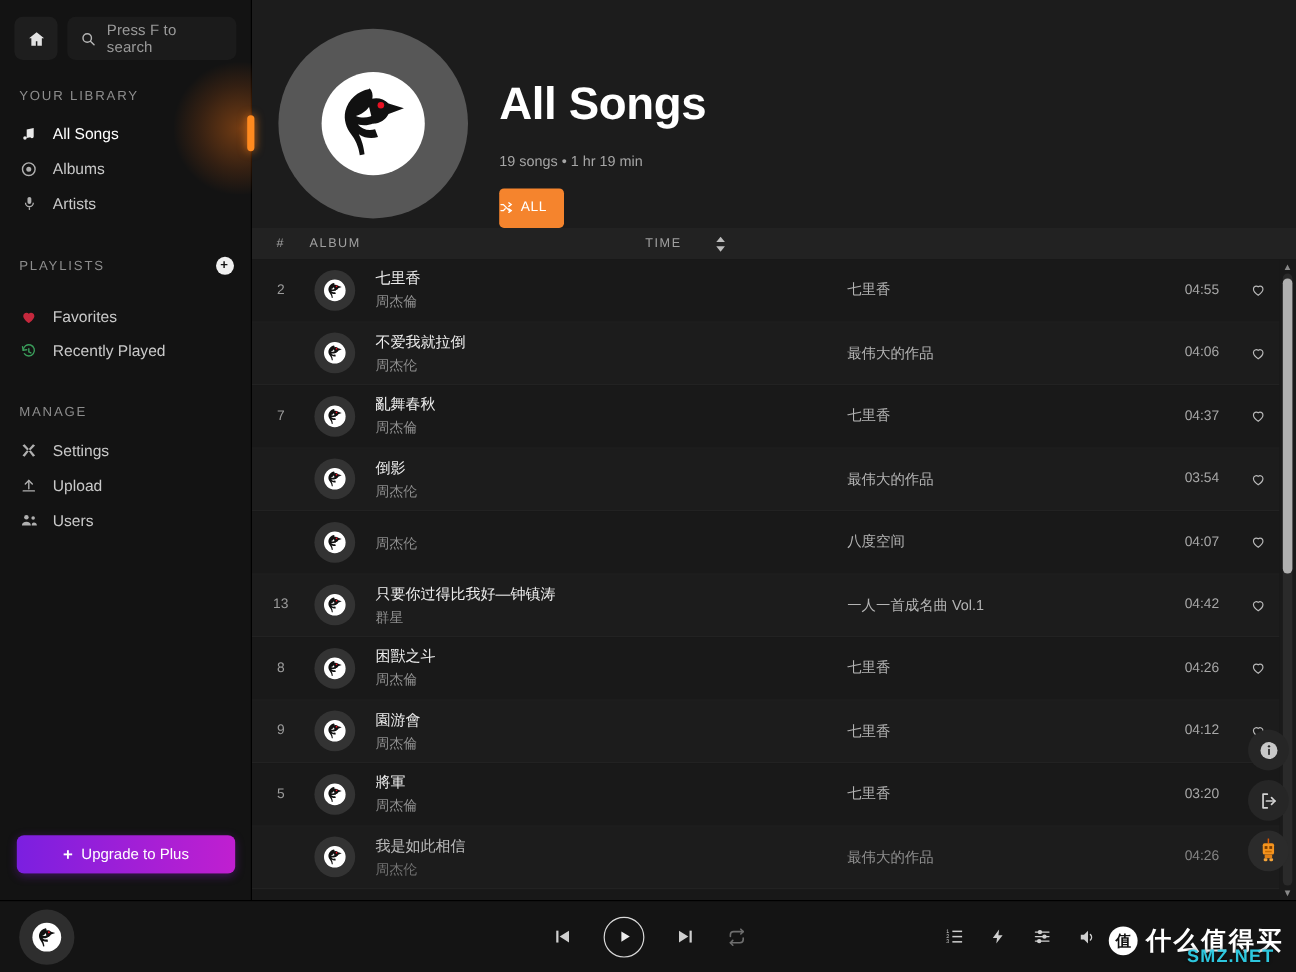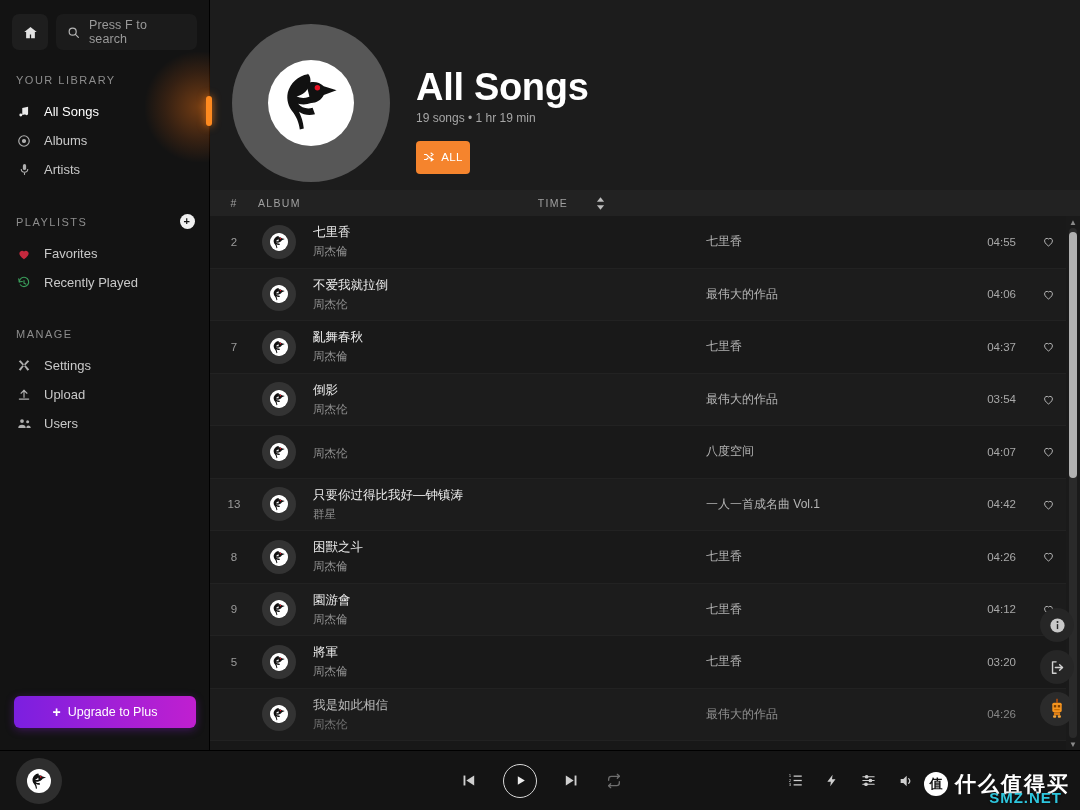--- a/index.html
+++ b/index.html
@@ -77,24 +77,24 @@
   .cover {
     width:158px; height:158px; border-radius:50%; background:#575757;
     display:flex; align-items:center; justify-content:center; flex:0 0 158px;
   }
   .cover .disc {
     width:86px; height:86px; border-radius:50%; background:#fff;
     display:flex; align-items:center; justify-content:center; overflow:hidden;
   }
   .hero-info { padding-top:44px; }
   .hero-title { font-size:38px; font-weight:700; color:#fff; letter-spacing:-.3px; line-height:1.05; }
-  .hero-sub { font-size:12px; color:#a6a6a6; margin-top:3px; }
+  .hero-sub { font-size:12px; color:#a6a6a6; margin-top:19px; }
   .shuffle-btn {
     margin-top:16px; height:33px; width:54px; border-radius:4px; background:#f5842d;
-    display:flex; align-items:center; justify-content:center; gap:6px;
+    display:flex; align-items:center; gap:6px;
     color:#fff; font-size:11.5px; letter-spacing:.4px; cursor:pointer; border:none;
     font-family:inherit;
   }
 
   .thead {
     height:26px; background:#222222; display:flex; align-items:center;
     font-size:10.5px; letter-spacing:1.3px; color:#a0a0a0; position:relative;
   }
   .th-num { width:48px; text-align:center; }
   .th-title { flex:1; display:flex; align-items:center; gap:7px; padding-left:4px; }
@@ -236,21 +236,21 @@
         </span>
         <span>Artists</span>
       </div>
     </div>
 
     <div class="sec-label with-add" style="margin-top:30px">
       <span>PLAYLISTS</span>
       <span class="add-circle">+</span>
     </div>
 
-    <div style="margin-top:10px">
+    <div style="margin-top:20px">
       <div class="nav-item">
         <span class="ico">
           <svg width="14" height="14" viewBox="0 0 24 24" fill="#c5283d">
               <path d="M12 21s-8-5.1-8-10.2A4.8 4.8 0 0 1 12 7.6 4.8 4.8 0 0 1 20 10.8C20 15.9 12 21 12 21z"></path>
             </svg>
         </span>
         <span>Favorites</span>
       </div>
       <div class="nav-item">
         <span class="ico">

